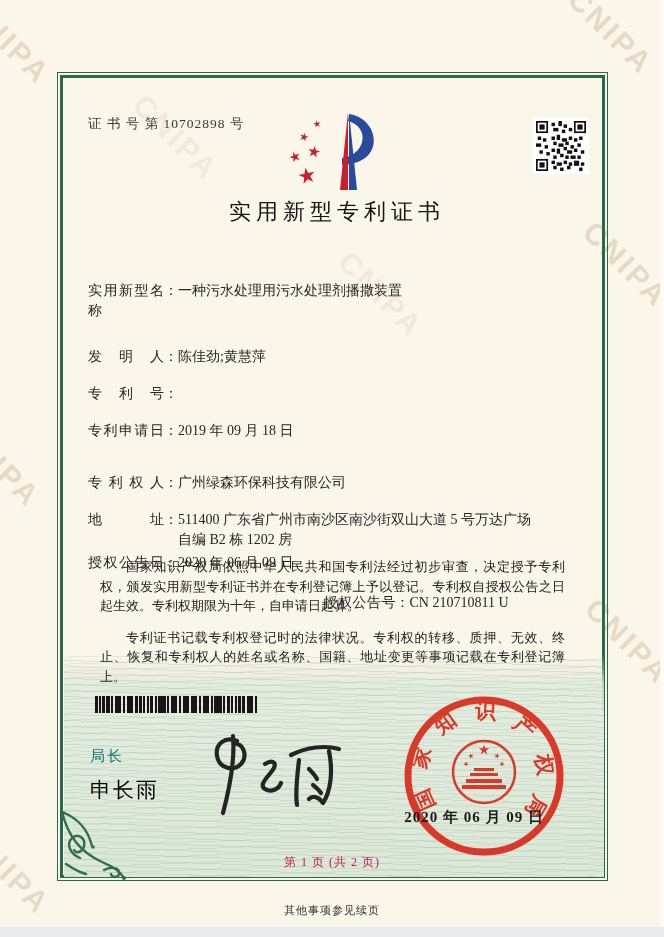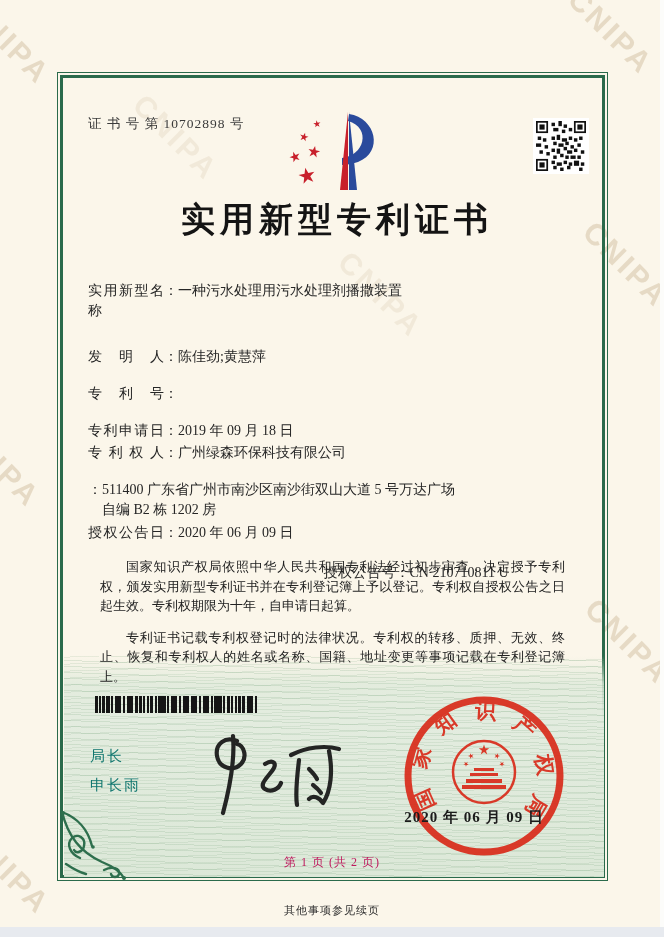--- a/index.html
+++ b/index.html
@@ -24,41 +24,41 @@
   
   .band{position:absolute;left:64px;top:656px;width:540px;height:221px;z-index:1;
     background:
       repeating-linear-gradient(2deg, rgba(120,165,125,0.20) 0 1px, rgba(0,0,0,0) 1px 6px),
       repeating-linear-gradient(-2deg, rgba(120,165,125,0.15) 0 1px, rgba(0,0,0,0) 1px 7px),
       linear-gradient(180deg, rgba(223,234,219,0) 0, rgba(223,234,219,0.85) 28px, #e3ecdf 64px, #dce8d8 100%);
   }
   .cert-no{position:absolute;left:88px;top:115px;z-index:2;
     font-size:13.5px;letter-spacing:1px;color:#3a3a3a;}
   .title{position:absolute;left:0;right:0;top:197px;z-index:2;text-align:center;
-    font-size:34px;font-weight:bold;letter-spacing:5px;color:#141414;padding-left:10px;}
+    font-size:22px;font-weight:normal;letter-spacing:5px;color:#141414;padding-left:10px;}
   .fields{position:absolute;left:88px;top:281px;width:484px;z-index:2;
     font-size:14px;color:#262626;}
   .row{display:flex;line-height:20px;}
   .lbl{width:76px;flex:none;text-align:justify;text-align-last:justify;}
   .colon{flex:none;}
   .val{flex:1;}
-  .mt-a{margin-top:26px}.mt-b{margin-top:17px}.mt-c{margin-top:2px}.mt-d{margin-top:3px}
+  .mt-a{margin-top:26px}.mt-b{margin-top:17px}.mt-c{margin-top:32px}.mt-d{margin-top:3px}
   .pair2{margin-left:30px;display:flex;margin-top:40px;}
   .pair2 .lbl{width:72px;}
   .paras{position:absolute;left:88px;top:545px;width:489px;z-index:2;
     font-size:13px;line-height:19.6px;color:#222;text-align:justify;}
   .paras p{margin:12px;text-indent:2em;}
   .barcode{position:absolute;left:95px;top:696px;width:162px;height:17px;z-index:2;
     background:
       repeating-linear-gradient(90deg,#151515 0 2px,rgba(0,0,0,0) 2px 4px),
       repeating-linear-gradient(90deg,#151515 0 1px,rgba(0,0,0,0) 1px 7px),
       repeating-linear-gradient(90deg,#151515 0 3px,rgba(0,0,0,0) 3px 11px);
   }
   .sig-title{position:absolute;left:90px;top:747px;z-index:2;font-size:15px;color:#0f766e;letter-spacing:2px;}
-  .sig-name{position:absolute;left:90px;top:776px;z-index:2;font-size:15px;color:#0f766e;letter-spacing:2px;}
+  .sig-name{position:absolute;left:90px;top:776px;z-index:2;font-size:21px;color:#000000;letter-spacing:2px;}
   .signature-svg{position:absolute;left:195px;top:733px;z-index:2;}
   .seal{position:absolute;left:400px;top:692px;z-index:3;}
   .seal-date{position:absolute;left:398px;top:808px;width:152px;z-index:4;
     font-size:15px;font-weight:600;color:#1b1b1b;letter-spacing:1px;text-align:center;}
   .logo{position:absolute;left:280px;top:110px;z-index:2;}
   .qr{position:absolute;left:533px;top:118px;width:56px;height:56px;z-index:2;background:#fff;padding:3px;box-sizing:border-box;}
   .flourish{position:absolute;left:58px;top:808px;z-index:2;}
   .footer-page{position:absolute;left:0;right:0;top:854px;z-index:2;text-align:center;
     font-size:12px;letter-spacing:1px;color:#be185d;}
   .cont-note{position:absolute;left:0;right:0;top:903px;text-align:center;
@@ -187,20 +187,21 @@
       <span class="lbl">专利申请日</span>
         <span class="colon">：</span>
       <span class="val">2019 年 09 月 18 日</span>
     </div>
     <div class="row mt-c">
       <span class="lbl">专利权人</span>
         <span class="colon">：</span>
       <span class="val">广州绿森环保科技有限公司</span>
     </div>
     <div class="row mt-b">
+      <span class="lbl">地址</span>
         <span class="colon">：</span>
       <span class="val">
         <span style="display:block">511400 广东省广州市南沙区南沙街双山大道 5 号万达广场</span>
         <span style="display:block">自编 B2 栋 1202 房</span>
       </span>
     </div>
     <div class="row mt-d">
       <span class="lbl">授权公告日</span>
         <span class="colon">：</span>
       <span>2020 年 06 月 09 日</span>

